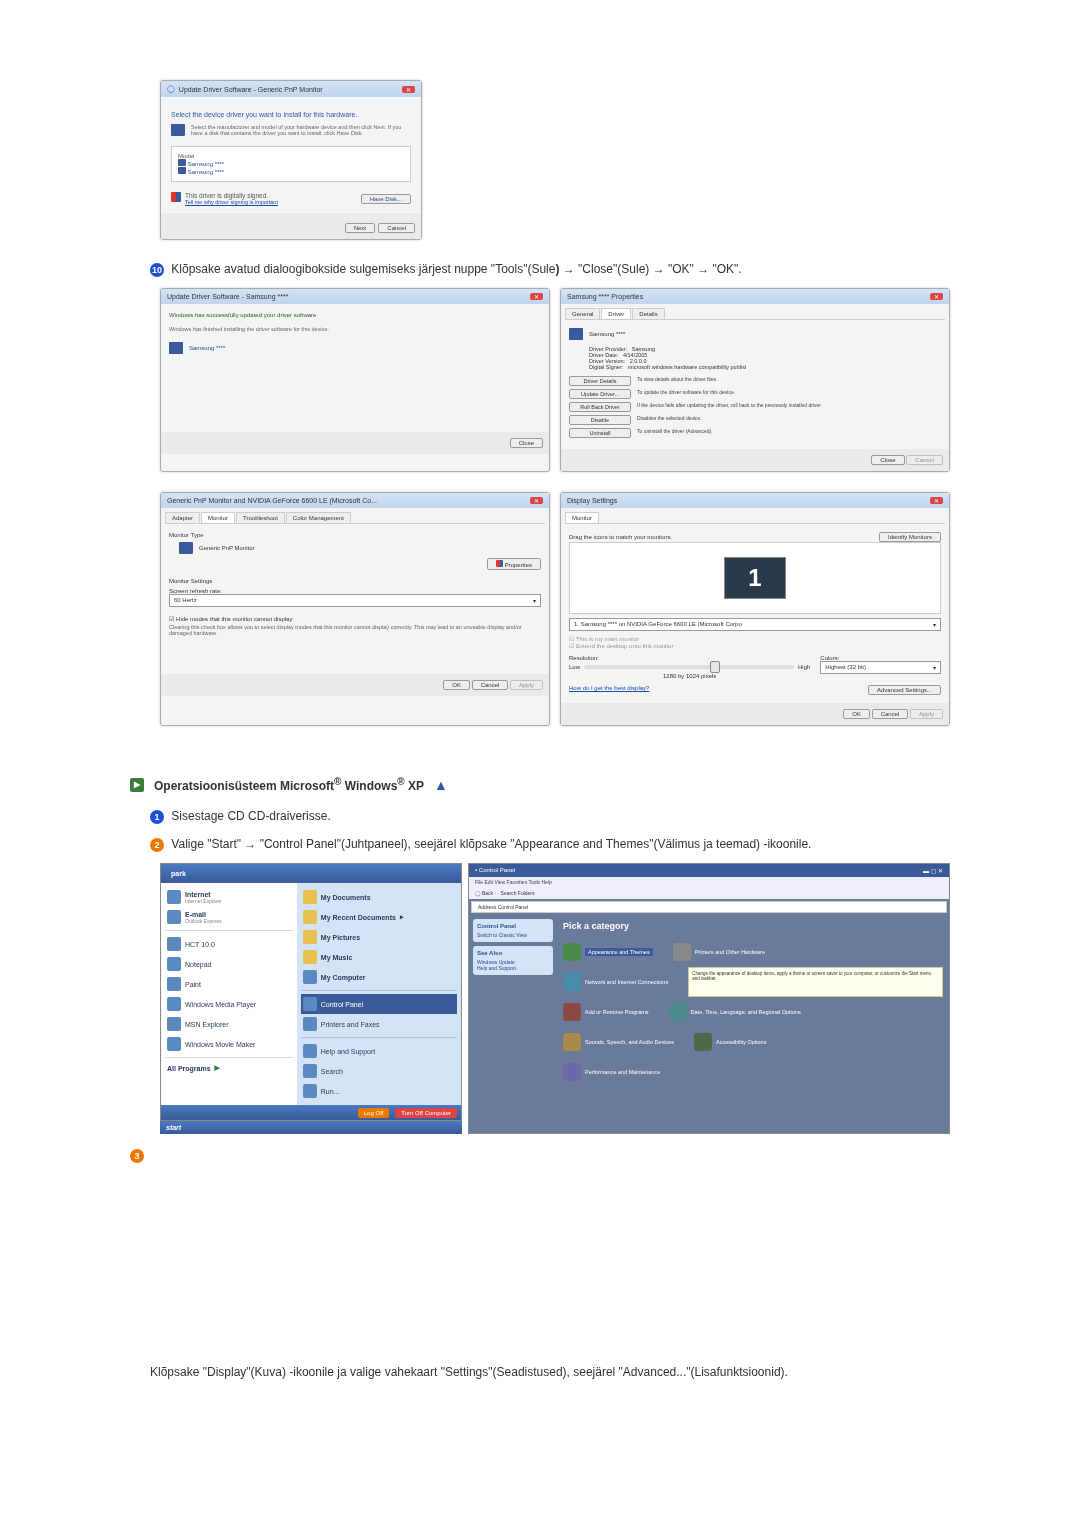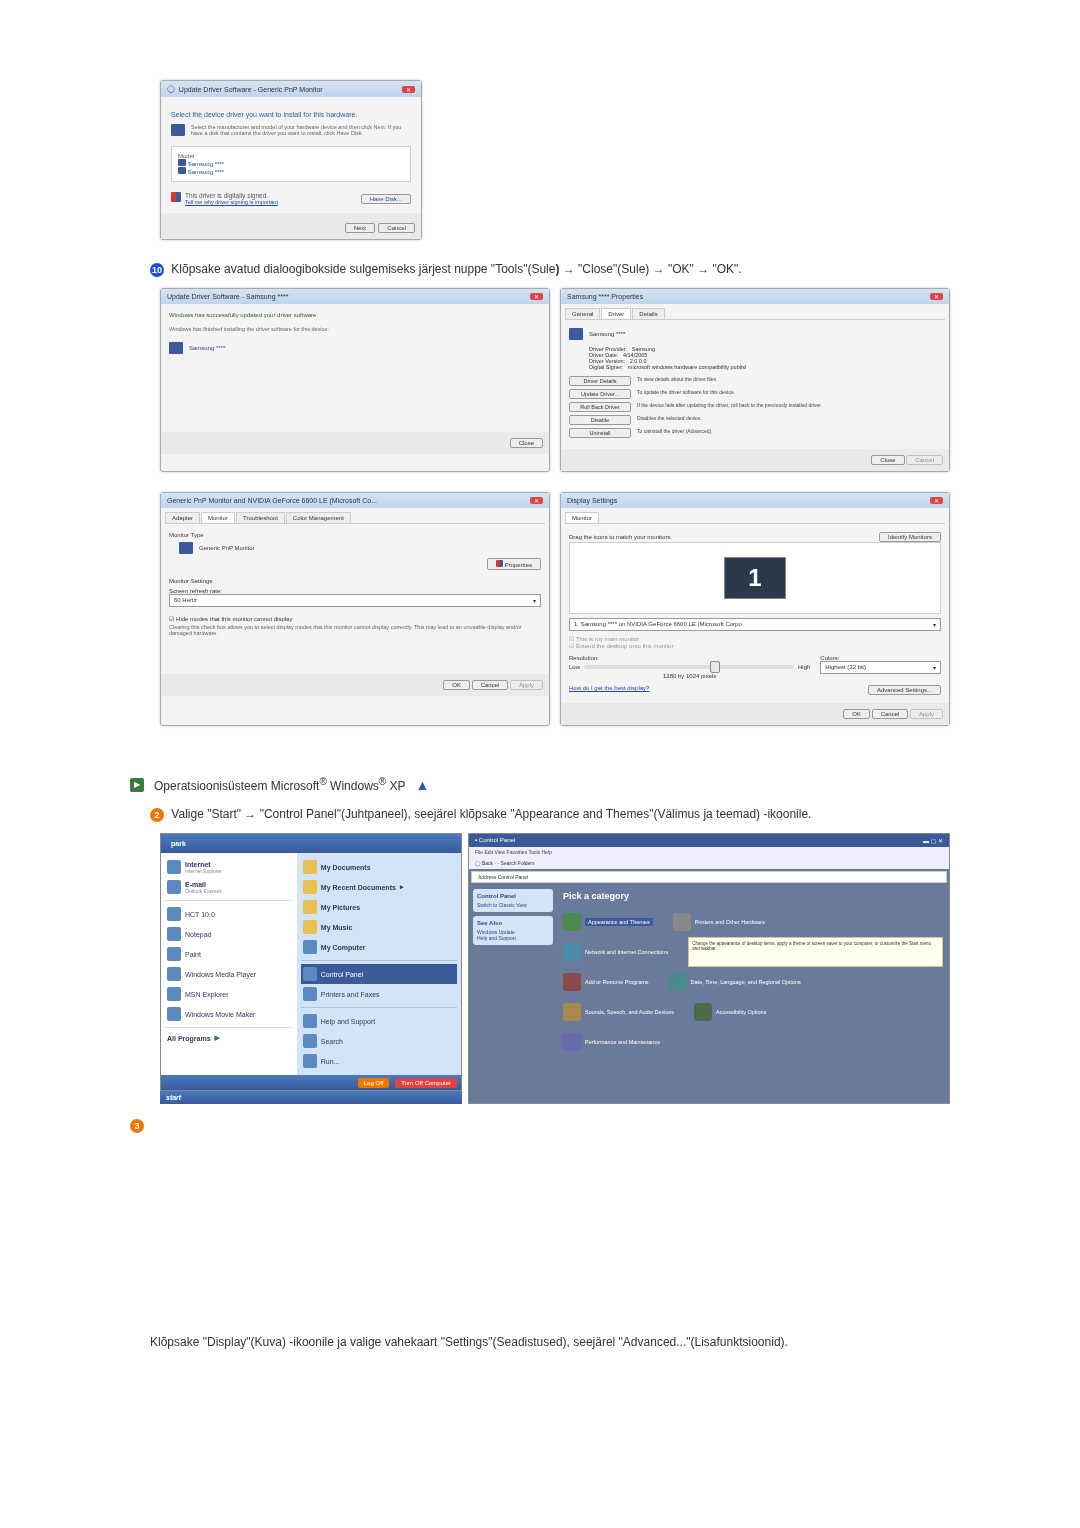--- a/index.html
+++ b/index.html
@@ -150,20 +150,21 @@
     top: -4px;
     left: 60%;
     border-radius: 2px;
   }
   .link-blue { color: #1a4aaa; text-decoration: underline; }
   .section-header-row {
     margin: 50px 0 12px 0;
     display: flex;
     align-items: center;
     gap: 10px;
+    font-weight: bold;
   }
   .play-icon {
     width: 14px;
     height: 14px;
     background: #3a7a3a;
     border-radius: 2px;
     display: flex;
     align-items: center;
     justify-content: center;
   }
@@ -566,20 +567,24 @@
   </div>
 
   <div class="section-header-row">
     <span class="play-icon"></span>
     <span>
       <span>Operatsioonisüsteem Microsoft</span><sup>®</sup><span> Windows</span><sup>®</sup><span> XP</span>
     </span>
     <span class="blue-up-arrow">▲</span>
   </div>
 
+  <div class="step-text">
+    <span class="step-num red">1</span>
+    <span>Sisestage CD CD-draiverisse.</span>
+  </div>
   <div class="step-text" style="margin-top:0;">
     <span class="step-num orange">2</span>
     <span>Valige "Start" → "Control Panel"(Juhtpaneel), seejärel klõpsake "Appearance and Themes"(Välimus ja teemad) -ikoonile.</span>
   </div>
 
   <div class="startmenu-row">
     <div>
       <div class="startmenu">
         <div class="start-header">park</div>
         <div class="start-cols">

